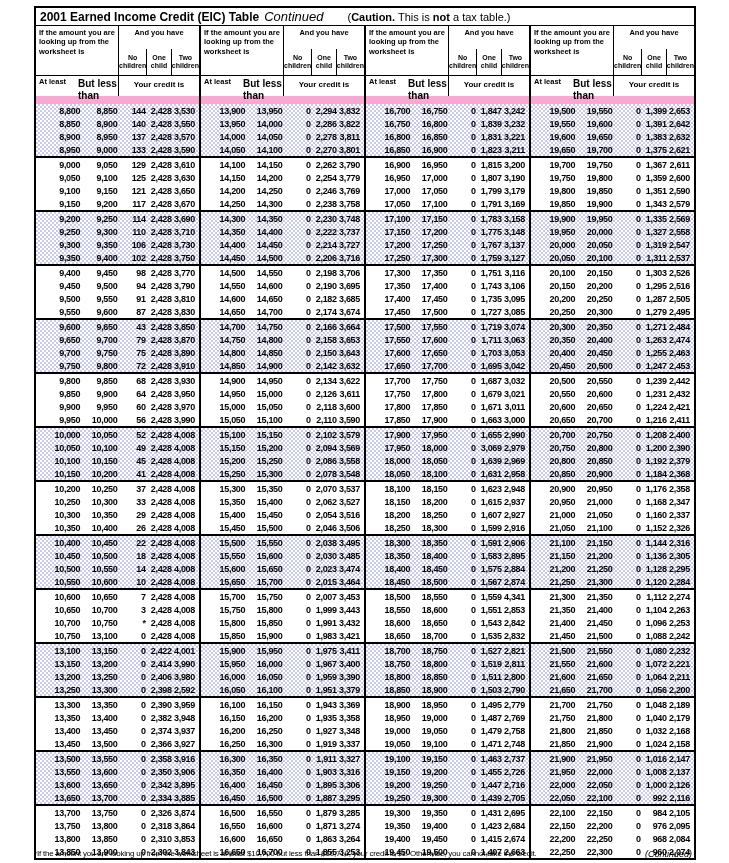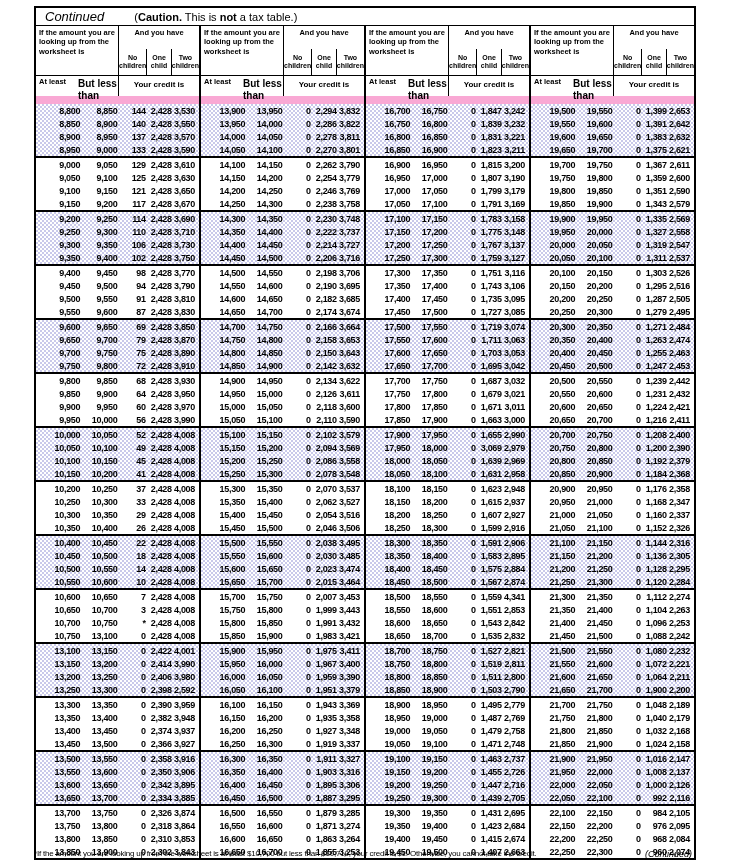--- a/index.html
+++ b/index.html
@@ -2,21 +2,21 @@
 <html style="--shade: #c9c9ea;"><head>
 <meta charset="utf-8">
 <style>
   html,body{margin:0;padding:0;background:#fff;}
   .page{position:relative;width:729px;height:863px;background:#fff;
         font-family:"Liberation Sans",sans-serif;color:#000;overflow:hidden;}
   .frame{position:absolute;left:34px;top:6px;width:658px;border:2px solid #000;background:#fff;}
   .title-bar{display:flex;align-items:baseline;padding:1px 4px 1px 4px;height:15px;white-space:nowrap;}
   .t-main{font-size:12px;font-weight:bold;}
   .t-cont{font-size:13px;font-style:italic;margin-left:5px;}
-  .t-caut{font-size:11px;margin-left:30px;}
+  .t-caut{font-size:11px;margin-left:24px;}
   .t-caut b{font-weight:bold;}
   .groups{display:flex;border-top:1px solid #000;}
   .group{width:163px;flex:0 0 163px;}
   .group:not(:last-child){border-right:2px solid #000;}
   .ghead{display:grid;grid-template-columns:40px 43px 25px 28px 27px;grid-template-rows:50px 20px;
          border-bottom:8px solid #f9a8d4;font-weight:bold;}
   .h-amount{grid-column:1/3;grid-row:1;border-right:1px solid #000;border-bottom:1px solid #000;
             font-size:7.5px;line-height:1.25;padding:2px 2px 0 3px;}
   .h-have{grid-column:3/6;grid-row:1;border-bottom:1px solid #000;display:flex;flex-direction:column;}
   .have-label{font-size:7.5px;text-align:center;padding-top:2px;flex:0 0 16px;}
@@ -45,20 +45,21 @@
   .footnote{font-size:8px;letter-spacing:-0.2px;}
   .continued{font-size:9px;font-style:italic;margin-left:auto;}
 </style>
 </head>
 <body>
 
 <div class="page">
   <div class="frame">
 
     <div class="title-bar">
+      <span class="t-main">2001 Earned Income Credit (EIC) Table</span>
       <span class="t-cont">Continued</span>
       <span class="t-caut"><span>(</span><b>Caution.</b><span> This is </span><b>not</b><span> a tax table.)</span></span>
     </div>
 
     <div class="groups">
 
       <div class="group">
         <div class="ghead">
           <div class="h-amount">If the amount you are looking up from the worksheet is</div>
           <div class="h-have">
@@ -191,21 +192,21 @@
                 <span class="cell c1">9,600</span>
                 <span class="cell c2">87</span>
                 <span class="cell c3">2,428</span>
                 <span class="cell c4">3,830</span>
               </div>
             </div>
             <div class="block shaded">
               <div class="row">
                 <span class="cell c0">9,600</span>
                 <span class="cell c1">9,650</span>
-                <span class="cell c2">69</span>
+                <span class="cell c2">43</span>
                 <span class="cell c3">2,428</span>
                 <span class="cell c4">3,850</span>
               </div>
               <div class="row">
                 <span class="cell c0">9,650</span>
                 <span class="cell c1">9,700</span>
                 <span class="cell c2">79</span>
                 <span class="cell c3">2,428</span>
                 <span class="cell c4">3,870</span>
               </div>
@@ -1710,21 +1711,21 @@
                 <span class="cell c0">21,600</span>
                 <span class="cell c1">21,650</span>
                 <span class="cell c2">0</span>
                 <span class="cell c3">1,064</span>
                 <span class="cell c4">2,211</span>
               </div>
               <div class="row">
                 <span class="cell c0">21,650</span>
                 <span class="cell c1">21,700</span>
                 <span class="cell c2">0</span>
-                <span class="cell c3">1,900</span>
+                <span class="cell c3">1,056</span>
                 <span class="cell c4">2,200</span>
               </div>
             </div>
             <div class="block">
               <div class="row">
                 <span class="cell c0">21,700</span>
                 <span class="cell c1">21,750</span>
                 <span class="cell c2">0</span>
                 <span class="cell c3">1,048</span>
                 <span class="cell c4">2,189</span>

